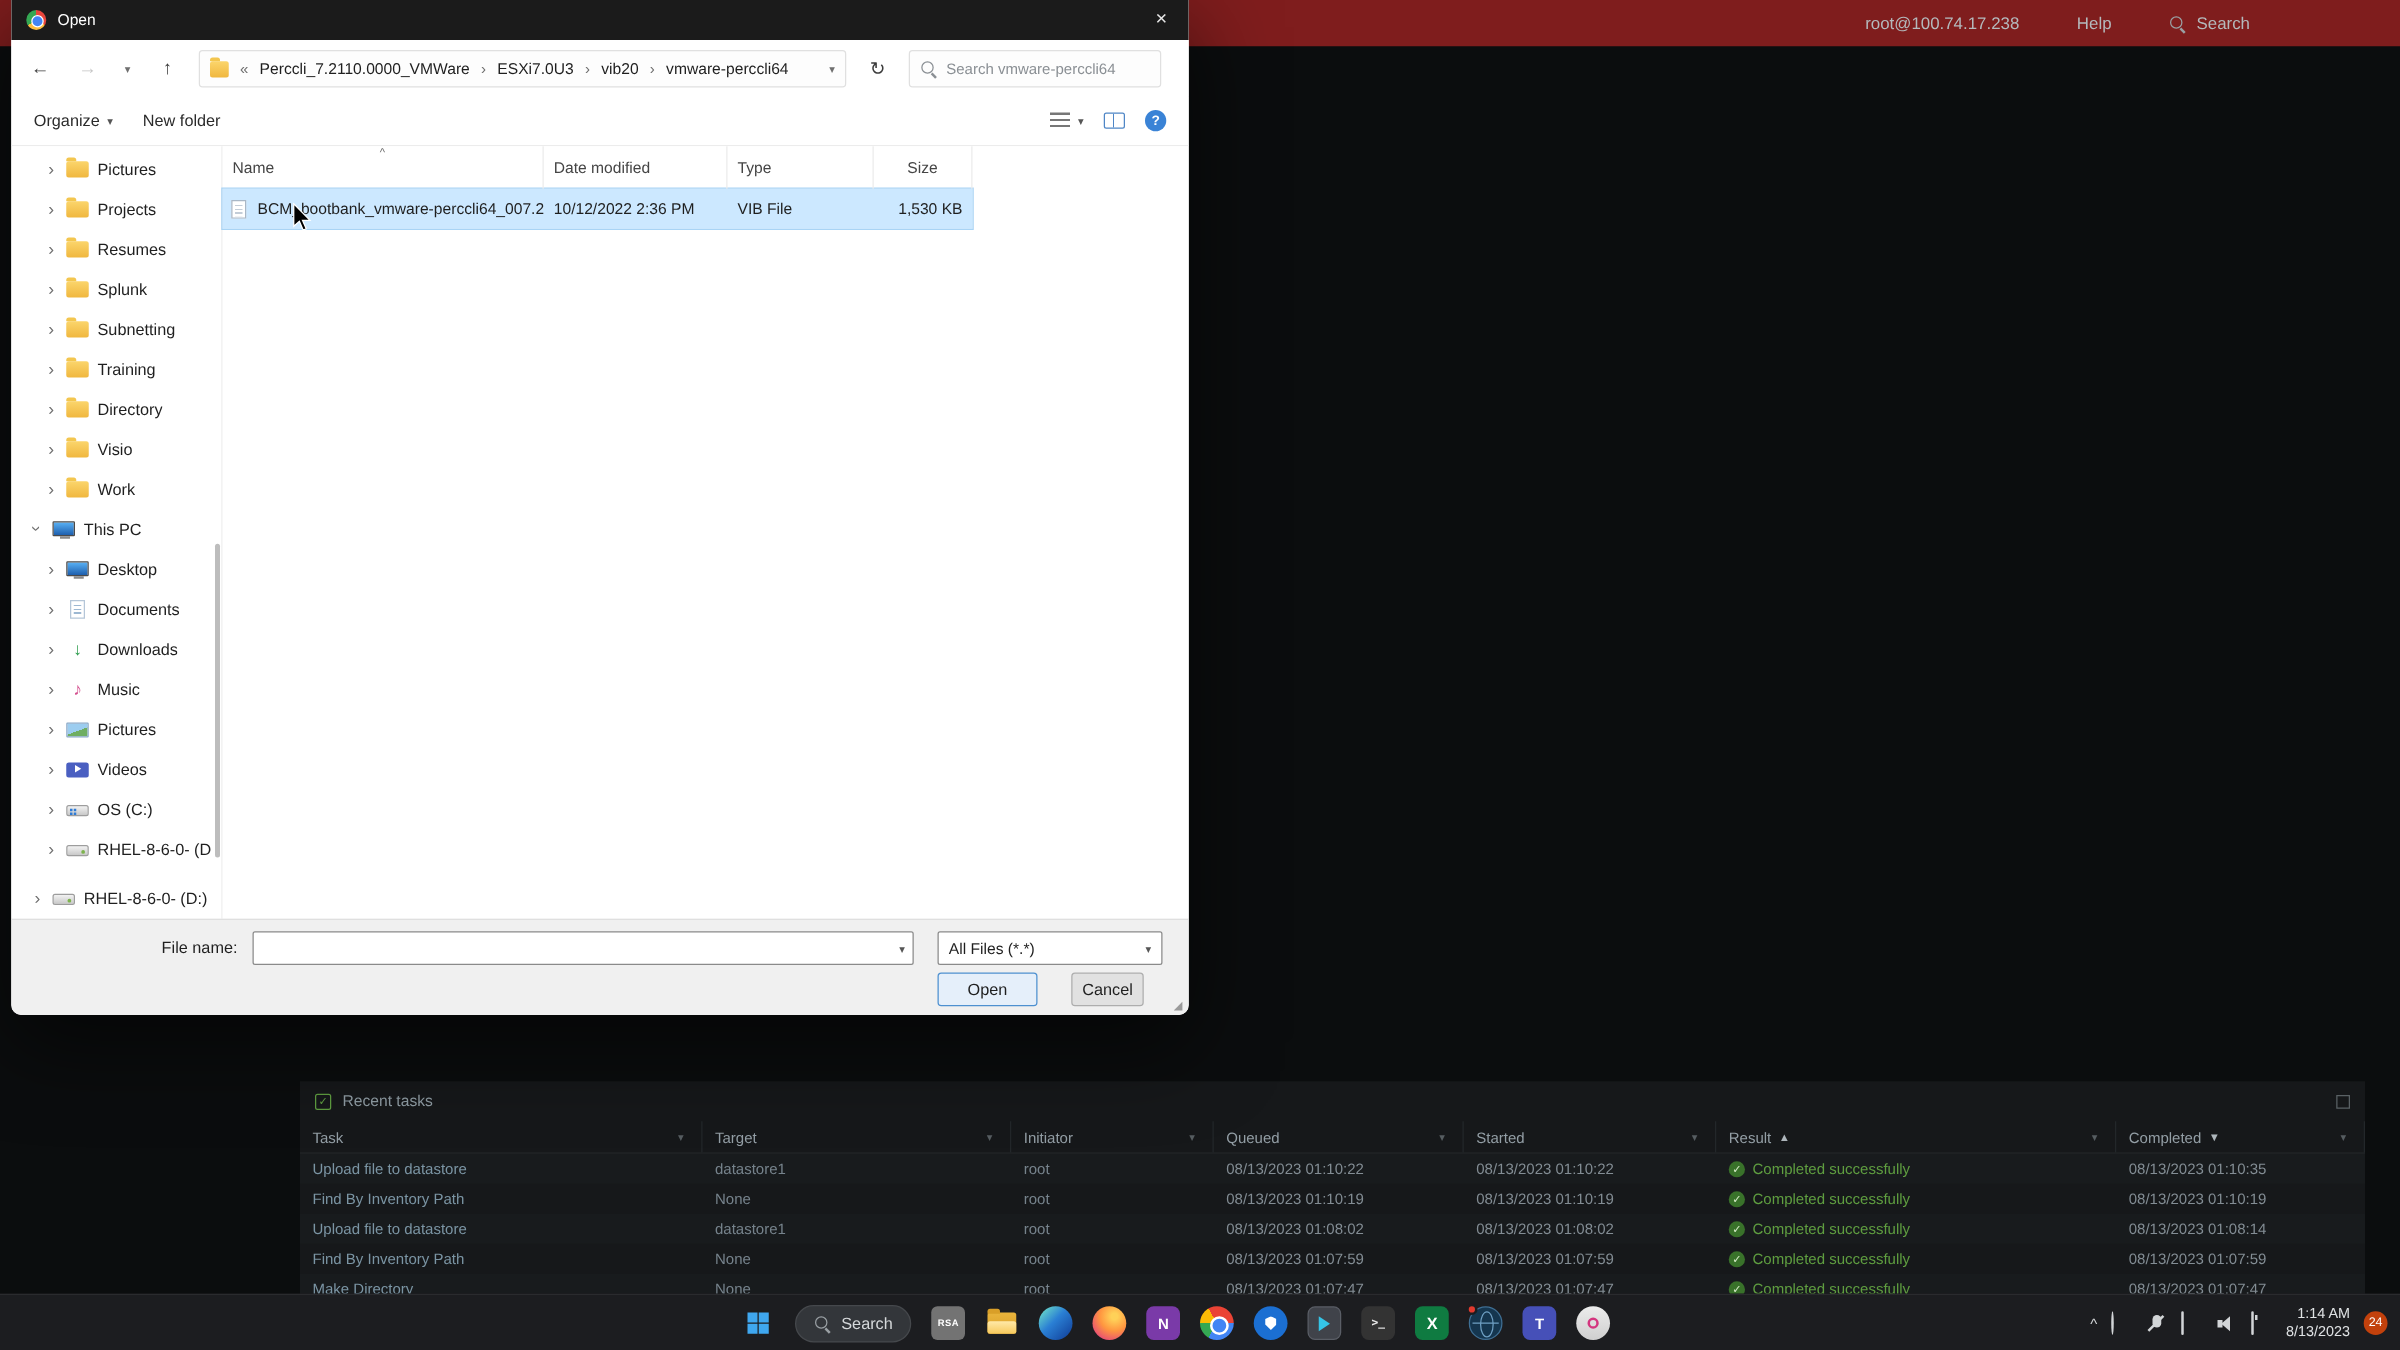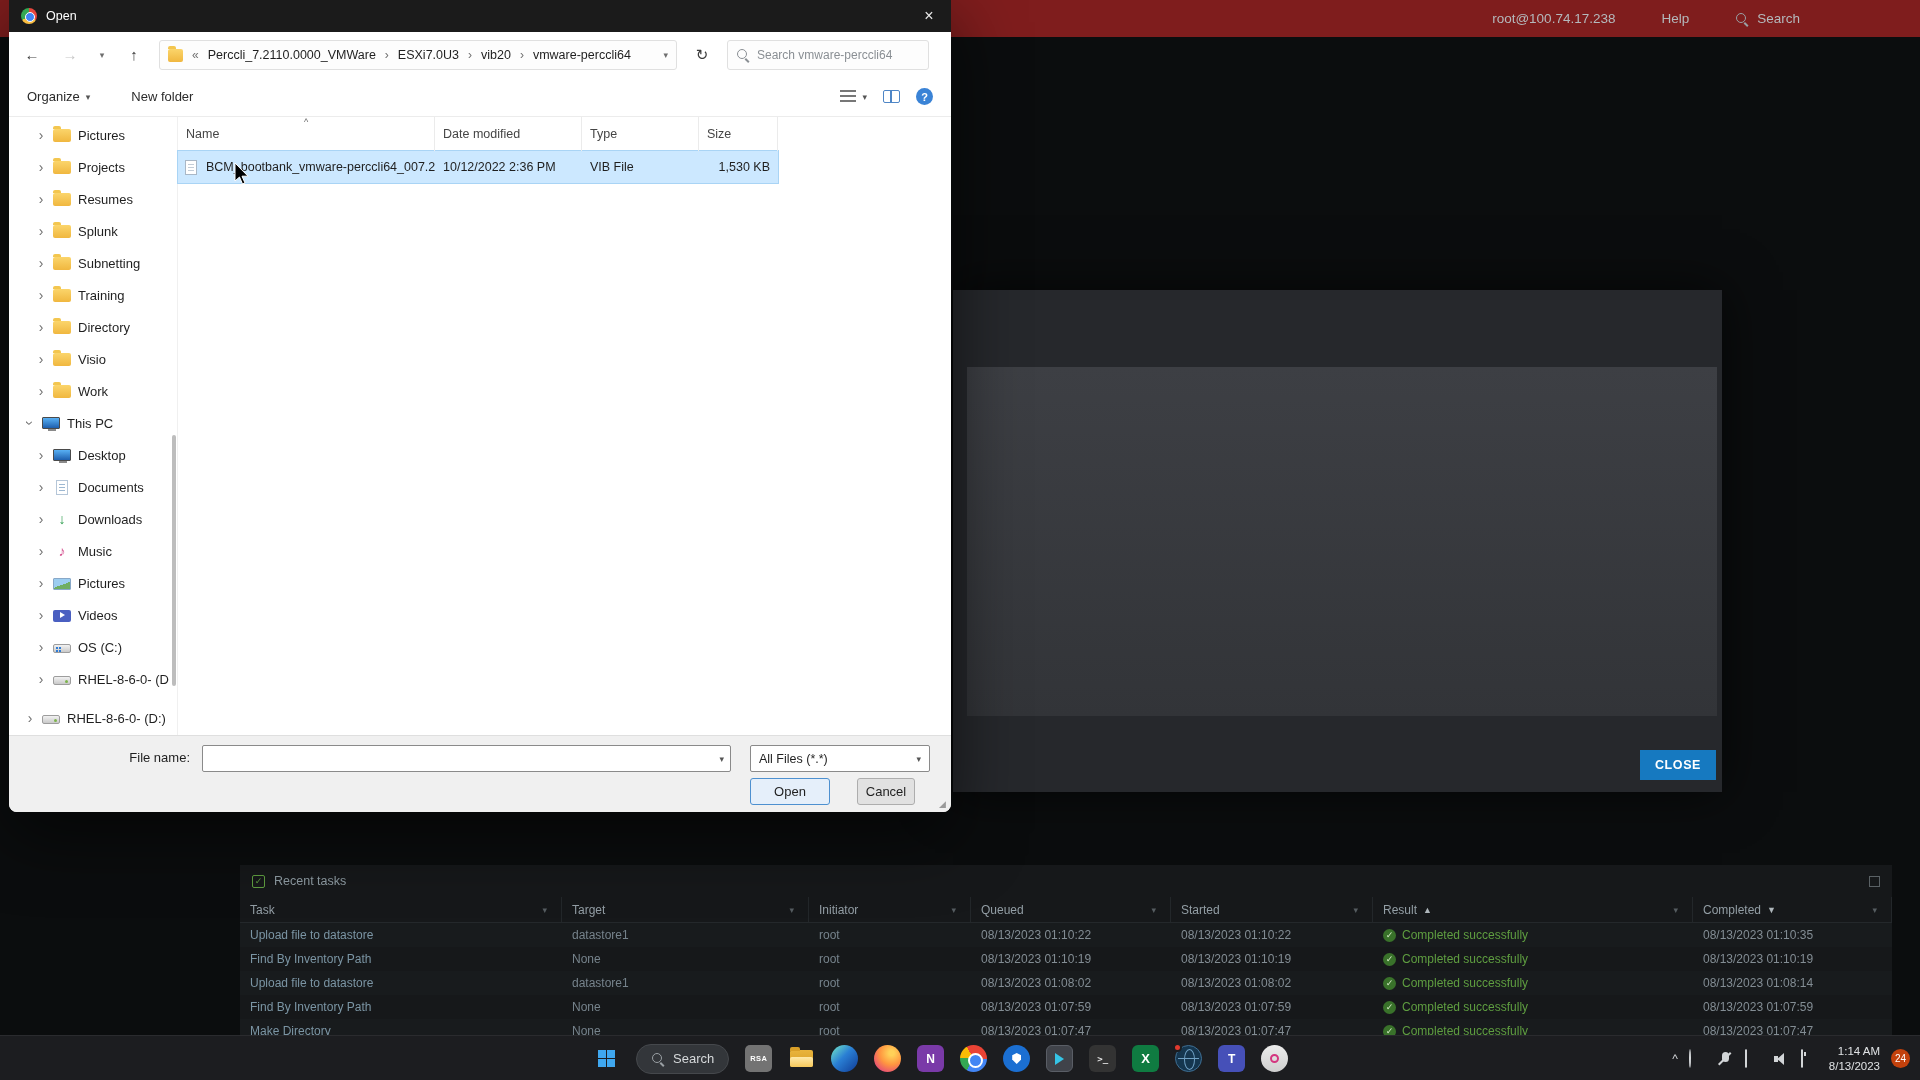--- a/index.html
+++ b/index.html
@@ -123,21 +123,21 @@
   .addr .bsep{color:#707070;font-size:12px;padding:0 2px}
   .addr .addr-caret{margin-left:auto;color:#6f6f6f;font-size:9px}
   .searchbox{display:flex;align-items:center;height:30px;width:202px;border:1px solid #e0e0e0;background:#fdfdfd;
     border-radius:3px;padding:0 8px;gap:7px;flex:none}
   .searchbox .mag::before{border-color:#8a8f94}
   .searchbox .mag::after{background:#8a8f94}
   .searchbox input{border:none;outline:none;flex:1;font-size:12px;color:#333;background:transparent;
     font-family:"Liberation Sans",sans-serif}
   .searchbox input::placeholder{color:#8a8f94}
 
-  .dlg-toolbar{height:40px;display:flex;align-items:center;padding:0 18px;gap:41px;font-size:13px;
+  .dlg-toolbar{height:40px;display:flex;align-items:center;padding:0 18px;gap:24px;font-size:13px;
     color:#2b2b2b;border-bottom:1px solid #ececec;background:#fff}
   .tb-item{display:flex;align-items:center;gap:6px;cursor:pointer}
   .dd-caret{font-size:9px;color:#555}
   .tb-right{margin-left:auto;display:flex;align-items:center;gap:16px}
   .view-icon{width:16px;height:13px;background:repeating-linear-gradient(#777 0 2px,transparent 2px 5px)}
   .pane-icon{width:17px;height:13px;border:1.5px solid #4f86c6;border-radius:2px;
     background:linear-gradient(90deg,transparent 6px,#4f86c6 6px 7.5px,transparent 7.5px)}
   .help-icon{width:17px;height:17px;border-radius:50%;background:#3a83d6;color:#fff;font-size:11px;
     display:flex;align-items:center;justify-content:center;font-weight:bold}
 
@@ -173,21 +173,21 @@
     linear-gradient(#2f7cd6,#2f7cd6) 0 3px/2px 2px no-repeat,
     linear-gradient(#2f7cd6,#2f7cd6) 3px 3px/2px 2px no-repeat}
   .ic-drive::before{content:"";position:absolute;right:2px;top:2.5px;width:3px;height:3px;border-radius:50%;background:#7db34d}
   .ic-file{width:12px;height:15px;background:#fff;border:1px solid #a9b7c6;margin:0 3px}
   .ic-file::before{content:"";position:absolute;left:2px;right:2px;top:3px;height:9px;
     background:repeating-linear-gradient(#c3cdd8 0 1px,transparent 1px 3px)}
 
   .flist{flex:1;position:relative;border-left:1px solid #f0f0f0}
   .fhead{display:flex;height:34px;align-items:center;font-size:12.5px;color:#454545}
   .fhead .hc{height:100%;display:flex;align-items:center;padding-left:8px;border-right:1px solid #ebebeb;position:relative;cursor:pointer}
-  .hc-name{width:257px}.hc-date{width:147px}.hc-type{width:117px}.hc-size{width:79px;justify-content:flex-start;padding-right:8px}
+  .hc-name{width:257px}.hc-date{width:147px}.hc-type{width:117px}.hc-size{width:79px;justify-content:center;padding-right:8px}
   .sortcaret{position:absolute;top:0px;left:50%;transform:translateX(-50%);font-size:9px;color:#666}
   .frow{display:flex;height:32px;align-items:center;font-size:12.5px;color:#1f1f1f;background:#cce8ff;
     outline:1px solid #a9d4f5;width:600px;cursor:pointer}
   .fc{white-space:nowrap;overflow:hidden}
   .fc-name{width:257px;display:flex;align-items:center;gap:6px;padding-left:4px}
   .fc-date{width:147px;padding-left:8px}
   .fc-type{width:117px;padding-left:8px}
   .fc-size{width:79px;text-align:right;padding-right:8px}
 
   .dlg-footer{position:absolute;left:0;right:0;bottom:0;height:77px;background:#f0f0f0;border-top:1px solid #dfdfdf;font-size:13px;color:#1f1f1f}
@@ -215,24 +215,20 @@
   <div class="esxi-header">
     <span>root@100.74.17.238</span>
     <span>Help</span>
     <span class="esxi-search">
       <span class="mag"></span>
       <span>Search</span>
     </span>
   </div>
 
 
-  <div class="bg-modal">
-    <div class="bg-modal-inner"></div>
-    <button class="close-btn">CLOSE</button>
-  </div>
 
   <div class="tasks">
     <div class="tasks-title">
       <span class="tasks-ico">✓</span>
       <span>Recent tasks</span>
       <span class="expand-ico"></span>
     </div>
     <div class="tgrid thead">
       <div class="hcell">
         <span>Task</span>

